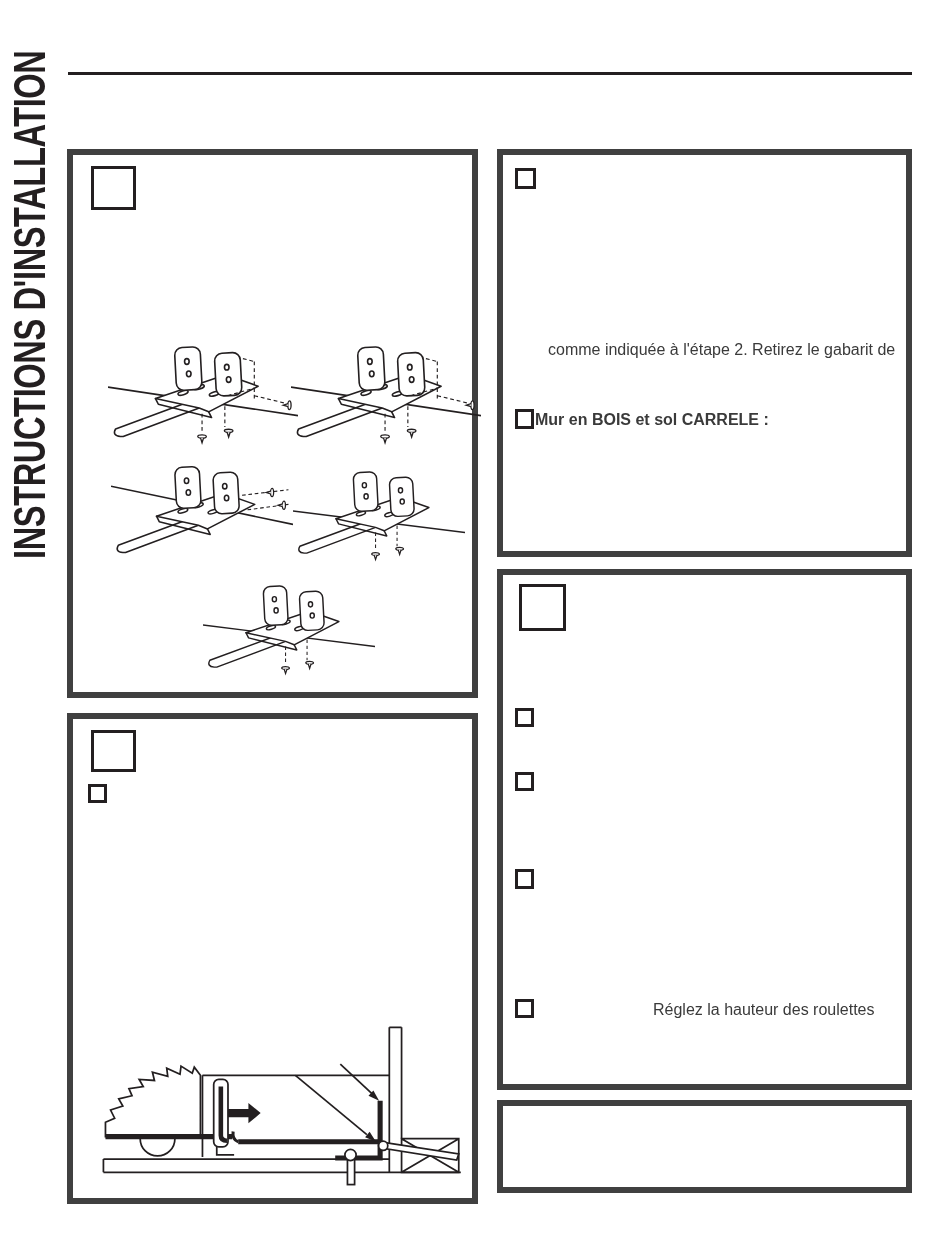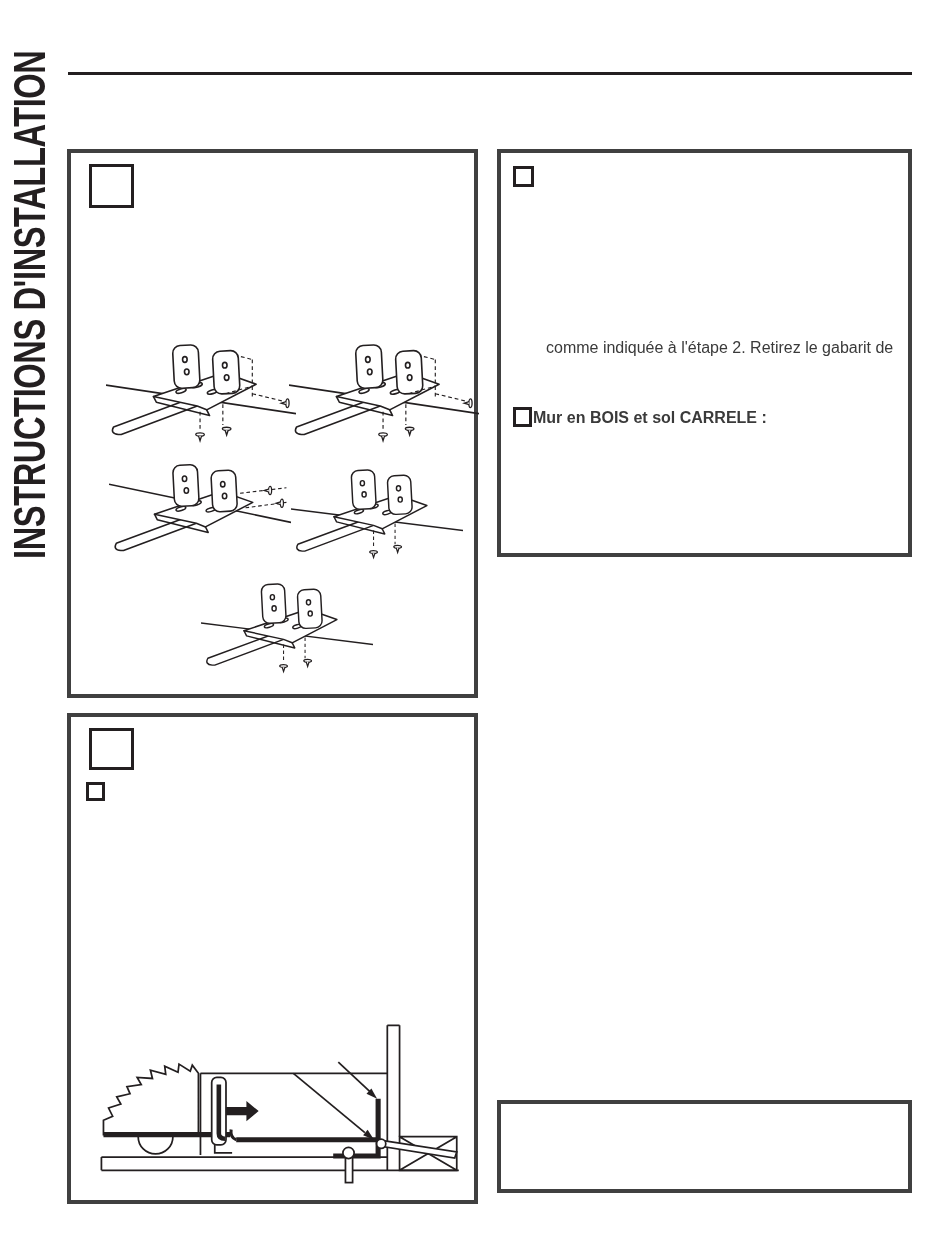--- a/index.html
+++ b/index.html
@@ -3,21 +3,21 @@
 <meta charset="utf-8">
 <style>
   html,body{margin:0;padding:0;background:#ffffff;}
   .page{position:relative;width:950px;height:1241px;background:#fff;
         font-family:"Liberation Sans",sans-serif;overflow:hidden;color:#231f20;}
   .vtitle{position:absolute;left:8px;top:559px;transform-origin:0 0;
           transform:rotate(-90deg);white-space:nowrap;font-weight:bold;
           font-size:44px;letter-spacing:-0.5px;color:#231f20;line-height:1;}
   .vtitle .squeeze{display:inline-block;transform:scaleX(0.74);transform-origin:0 50%;}
   .rule{position:absolute;left:68px;top:72px;width:844px;height:3px;background:#231f20;}
-  .box{position:absolute;border:4px solid #404040;background:#fff;box-sizing:border-box;padding-left:29px;}
+  .box{position:absolute;border:6px solid #404040;background:#fff;box-sizing:border-box;padding-left:29px;}
   .box1{left:67px;top:149px;width:411px;height:549px;}
   .box2{left:67px;top:713px;width:411px;height:491px;}
   .boxA{left:497px;top:149px;width:415px;height:408px;}
   .boxB{left:497px;top:569px;width:415px;height:521px;}
   .boxC{left:497px;top:1100px;width:415px;height:93px;}
   .stepsq{position:absolute;border:3px solid #231f20;background:#fff;box-sizing:border-box;}
   .cb{position:absolute;width:20px;height:20px;border:3px solid #231f20;
       background:#fff;box-sizing:border-box;}
   .txt{position:absolute;color:#3a3a3a;font-size:16px;line-height:18px;white-space:nowrap;}
   .fig{position:absolute;}
@@ -118,20 +118,28 @@
     </svg>
   </section>
 
   <section class="box boxA">
     <div class="cb" style="left:12px;top:13px;width:21px;height:21px;"></div>
     <div class="txt" style="left:45px;top:186px;">comme indiquée à l'étape 2. Retirez le gabarit de</div>
     <div class="cb" style="left:12px;top:254px;width:19px;height:20px;"></div>
     <div class="txt" style="left:32px;top:256px;font-weight:bold;">Mur en BOIS et sol CARRELE :</div>
   </section>
 
+  <section class="box boxB">
+    <div class="stepsq" style="left:16px;top:9px;width:47px;height:47px;"></div>
+    <div class="cb" style="left:12px;top:133px;width:19px;height:19px;"></div>
+    <div class="cb" style="left:12px;top:197px;width:19px;height:19px;"></div>
+    <div class="cb" style="left:12px;top:294px;width:19px;height:20px;"></div>
+    <div class="cb" style="left:12px;top:424px;width:19px;height:19px;"></div>
+    <div class="txt" style="left:150px;top:426px;">Réglez la hauteur des roulettes</div>
+  </section>
 
   <section class="box box2">
     <div class="stepsq" style="left:18px;top:11px;width:45px;height:42px;"></div>
     <div class="cb" style="left:15px;top:65px;width:19px;height:19px;"></div>
 
     <svg class="fig" style="left:10px;top:302px;" width="388" height="174" viewBox="0 0 380 170">
 
       <path class="thin" d="M117,53 H300 M117,53 V133"></path>
 
       <path class="thin" d="M300,6 V148 M312,6 V115 M300,6 H312"></path>

